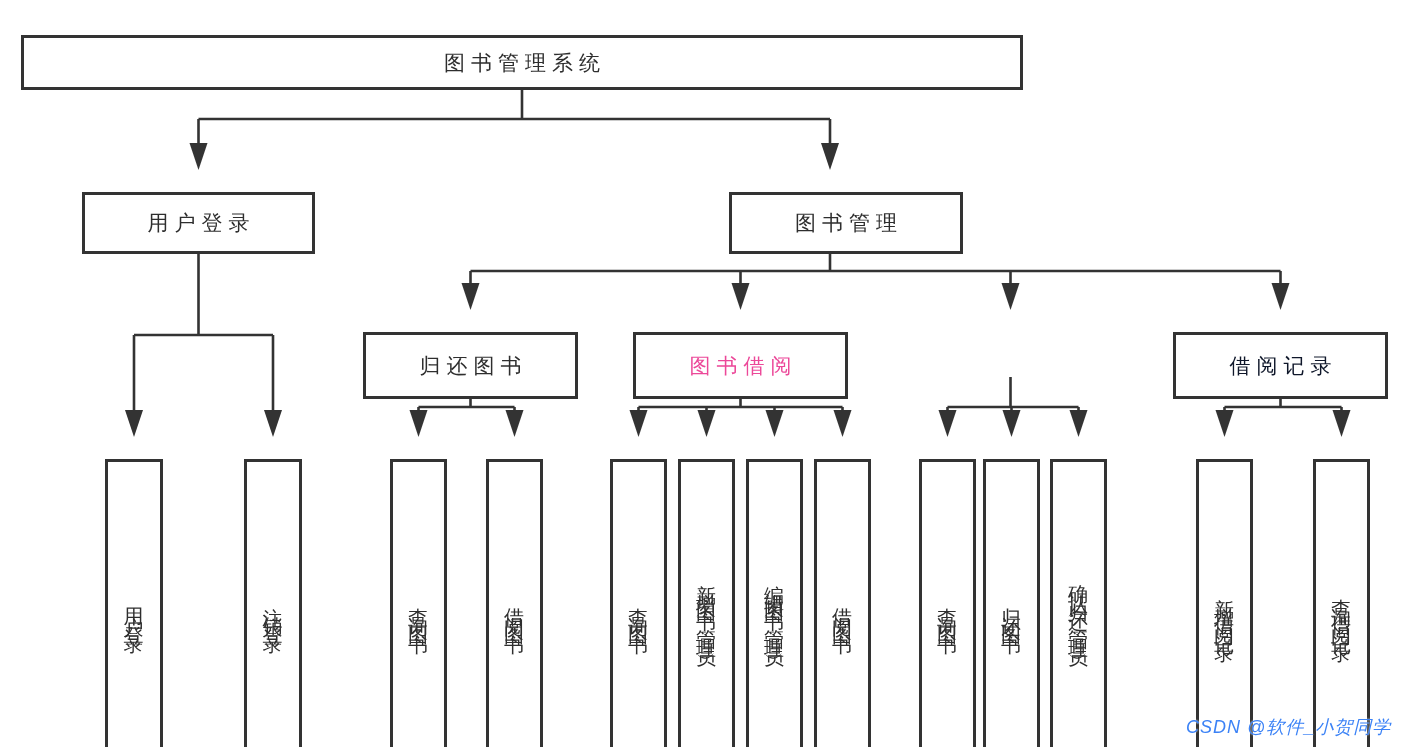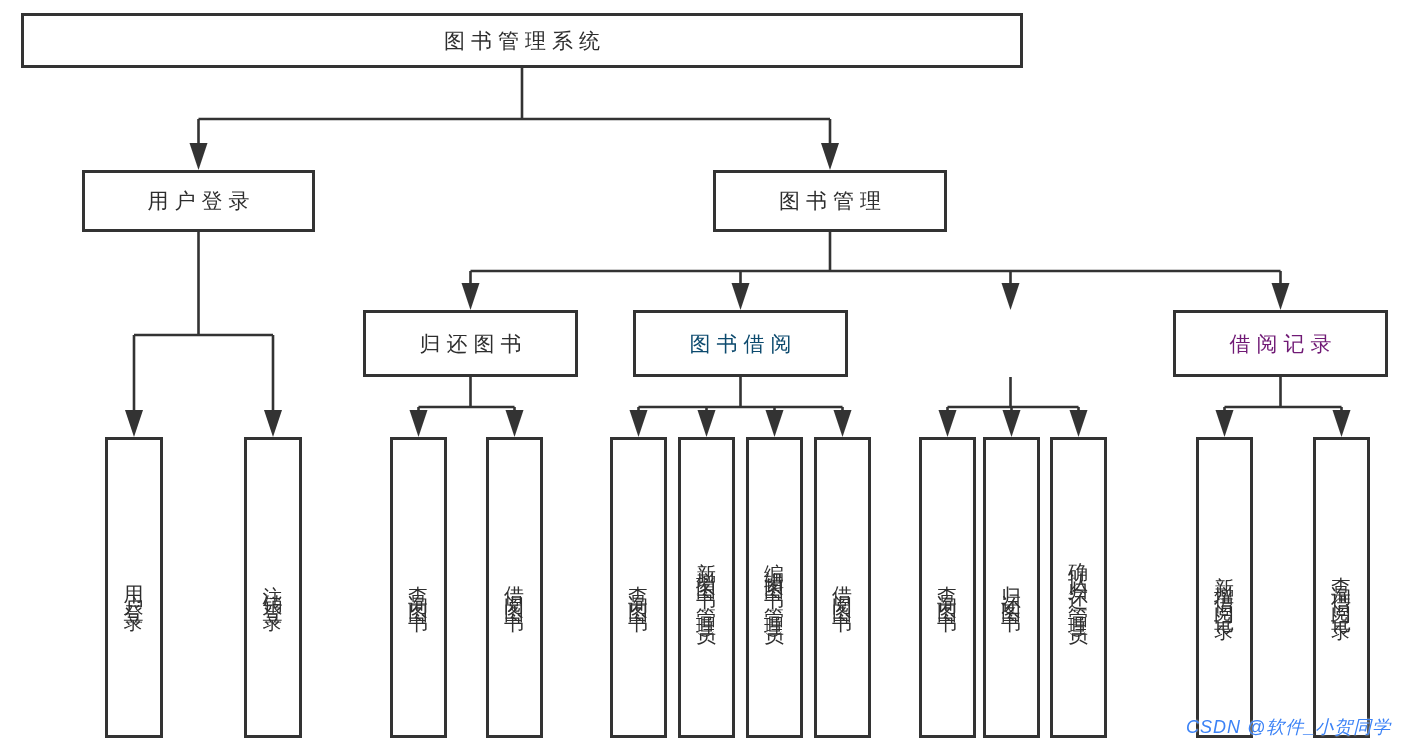--- a/index.html
+++ b/index.html
@@ -33,20 +33,21 @@
   }
   .node {
     position: absolute;
     box-sizing: border-box;
     background: #ffffff;
     border: 3px solid #333333;
     display: flex;
     align-items: center;
     justify-content: center;
     color: #2e2e2e;
+    margin-top: 22px;
   }
   .node.horizontal .node-label {
     font-size: 21px;
     letter-spacing: 6px;
     text-indent: 6px;
     white-space: nowrap;
   }
   .node.vertical .node-label {
     writing-mode: vertical-rl;
     font-size: 20px;
@@ -97,31 +98,31 @@
       <polygon points="1224.5,437 1215.5,410 1233.5,410" fill="#333333"></polygon>
       <polygon points="1341.5,437 1332.5,410 1350.5,410" fill="#333333"></polygon>
     </svg>
   <div id="nodes-layer">
       <div class="node horizontal" style="left: 21px; top: 13px; width: 1002px; height: 55px; border-color: rgb(51, 51, 51); background: rgb(255, 255, 255);">
         <span class="node-label" style="color: rgb(46, 46, 46);">图书管理系统</span>
       </div>
       <div class="node horizontal" style="left: 82px; top: 170px; width: 233px; height: 62px; border-color: rgb(51, 51, 51); background: rgb(255, 255, 255);">
         <span class="node-label" style="color: rgb(46, 46, 46);">用户登录</span>
       </div>
-      <div class="node horizontal" style="left: 713px; top: 170px; width: 234px; height: 62px; border-color: rgb(51, 51, 51); background: rgb(255, 255, 255);">
+      <div class="node horizontal" style="left: 729px; top: 170px; width: 234px; height: 62px; border-color: rgb(51, 51, 51); background: rgb(255, 255, 255);">
         <span class="node-label" style="color: rgb(46, 46, 46);">图书管理</span>
       </div>
       <div class="node horizontal" style="left: 363px; top: 310px; width: 215px; height: 67px; border-color: rgb(51, 51, 51); background: rgb(255, 255, 255);">
         <span class="node-label" style="color: rgb(46, 46, 46);">归还图书</span>
       </div>
       <div class="node horizontal" style="left: 633px; top: 310px; width: 215px; height: 67px; border-color: rgb(51, 51, 51); background: rgb(255, 255, 255);">
-        <span class="node-label" style="color: #0c4a6e;">图书借阅</span>
+        <span class="node-label" style="color: #ec4899;">图书借阅</span>
       </div>
       <div class="node horizontal" style="left: 1173px; top: 310px; width: 215px; height: 67px; border-color: rgb(51, 51, 51); background: rgb(255, 255, 255);">
-        <span class="node-label" style="color: #701a75;">借阅记录</span>
+        <span class="node-label" style="color: #0f172a;">借阅记录</span>
       </div>
       <div class="node vertical" style="left: 105px; top: 437px; width: 58px; height: 301px; border-color: rgb(51, 51, 51); background: rgb(255, 255, 255);">
         <span class="node-label" style="color: rgb(46, 46, 46);">用户登录</span>
       </div>
       <div class="node vertical" style="left: 244px; top: 437px; width: 58px; height: 301px; border-color: rgb(51, 51, 51); background: rgb(255, 255, 255);">
         <span class="node-label" style="color: rgb(46, 46, 46);">注销登录</span>
       </div>
       <div class="node vertical" style="left: 390px; top: 437px; width: 57px; height: 301px; border-color: rgb(51, 51, 51); background: rgb(255, 255, 255);">
         <span class="node-label" style="color: rgb(46, 46, 46);">查询图书</span>
       </div>

